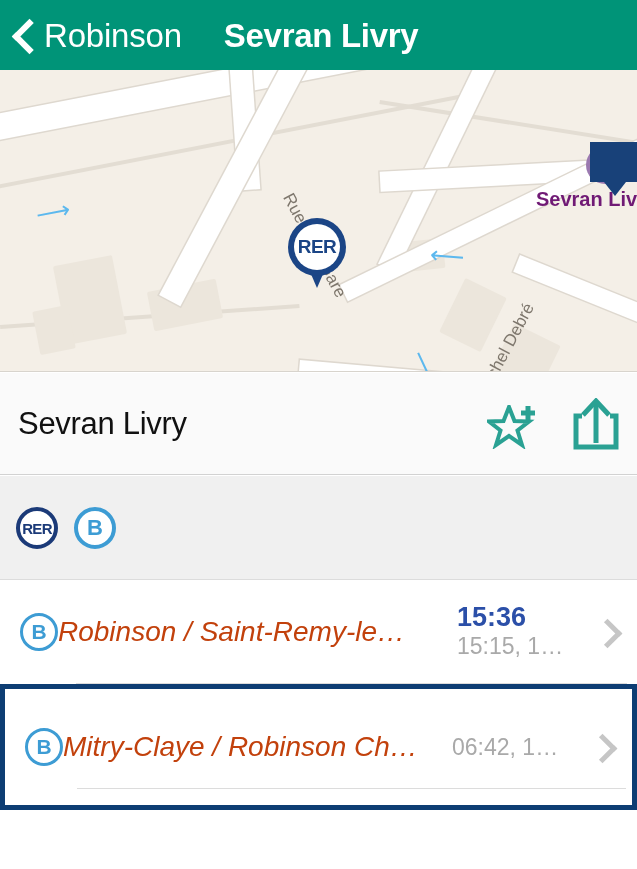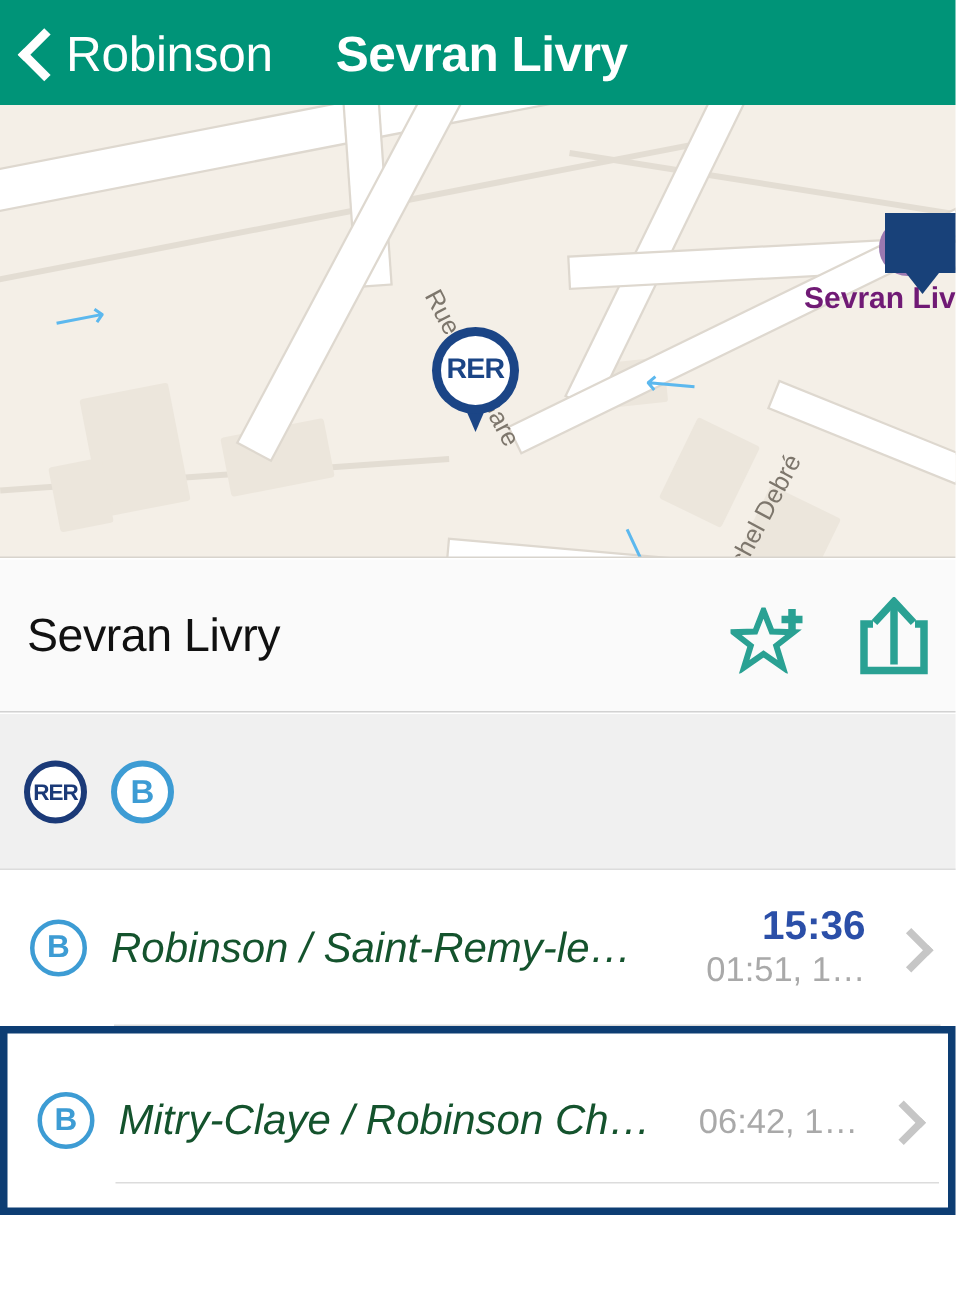--- a/index.html
+++ b/index.html
@@ -392,32 +392,31 @@
     display: flex;
     align-items: center;
     justify-content: center;
     font-size: 21px;
     font-weight: bold;
     margin-left: 20px;
     box-sizing: border-box;
     flex: none;
   }
   .dep-dest {
-    margin-left: 16px;
-    color: #14532d;
+    margin-left: 0;
+    color: #c2410c;
     font-size: 28px;
     font-style: italic;
     white-space: nowrap;
     overflow: hidden;
     max-width: 355px;
   }
   .dep-times {
     margin-left: auto;
     margin-right: 14px;
-    text-align: right;
     min-width: 120px;
   }
   .dep-time-main {
     color: #2b4fa8;
     font-size: 27px;
     font-weight: bold;
     line-height: 1.05;
   }
   .dep-time-next {
     color: #a9a9a9;
@@ -525,21 +524,21 @@
   <div class="badge badge-b">B</div>
 </div>
 
 <div class="departures">
 
   <div class="dep-row">
     <div class="dep-badge">B</div>
     <div class="dep-dest">Robinson / Saint-Remy-le…</div>
     <div class="dep-times">
       <div class="dep-time-main">15:36</div>
-      <div class="dep-time-next">01:51, 1…</div>
+      <div class="dep-time-next">15:15, 1…</div>
     </div>
     <div class="dep-chevron"></div>
     <div class="sep"></div>
   </div>
 
   <div class="dep-row selected">
     <div class="dep-badge">B</div>
     <div class="dep-dest">Mitry-Claye / Robinson Ch…</div>
     <div class="dep-times">
       <div class="dep-time-next">06:42, 1…</div>

